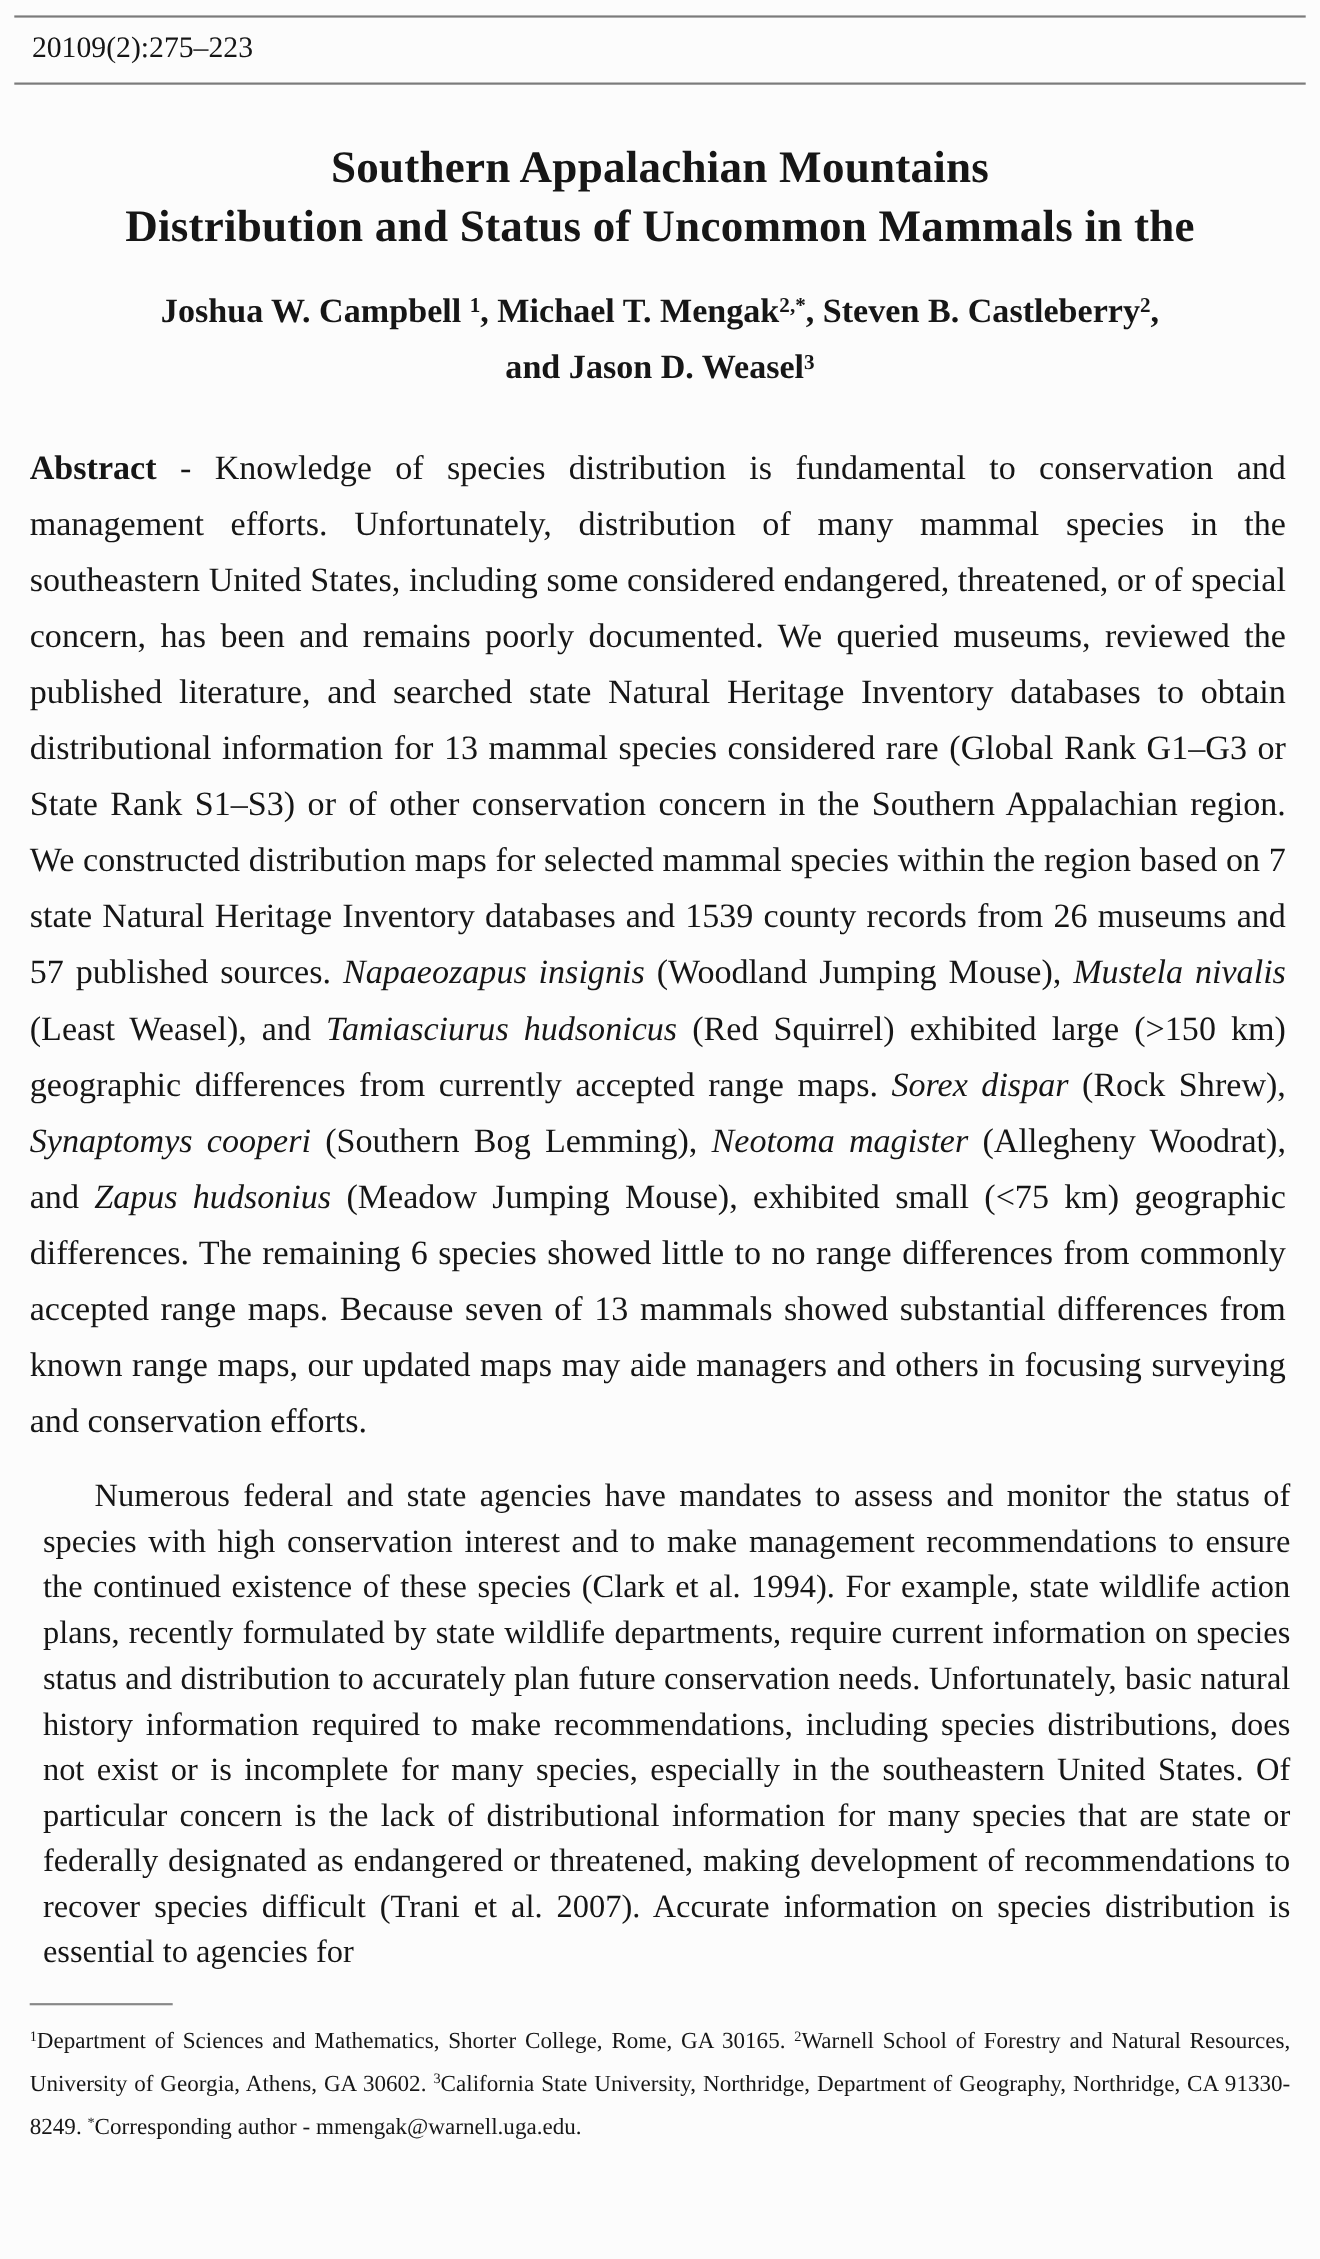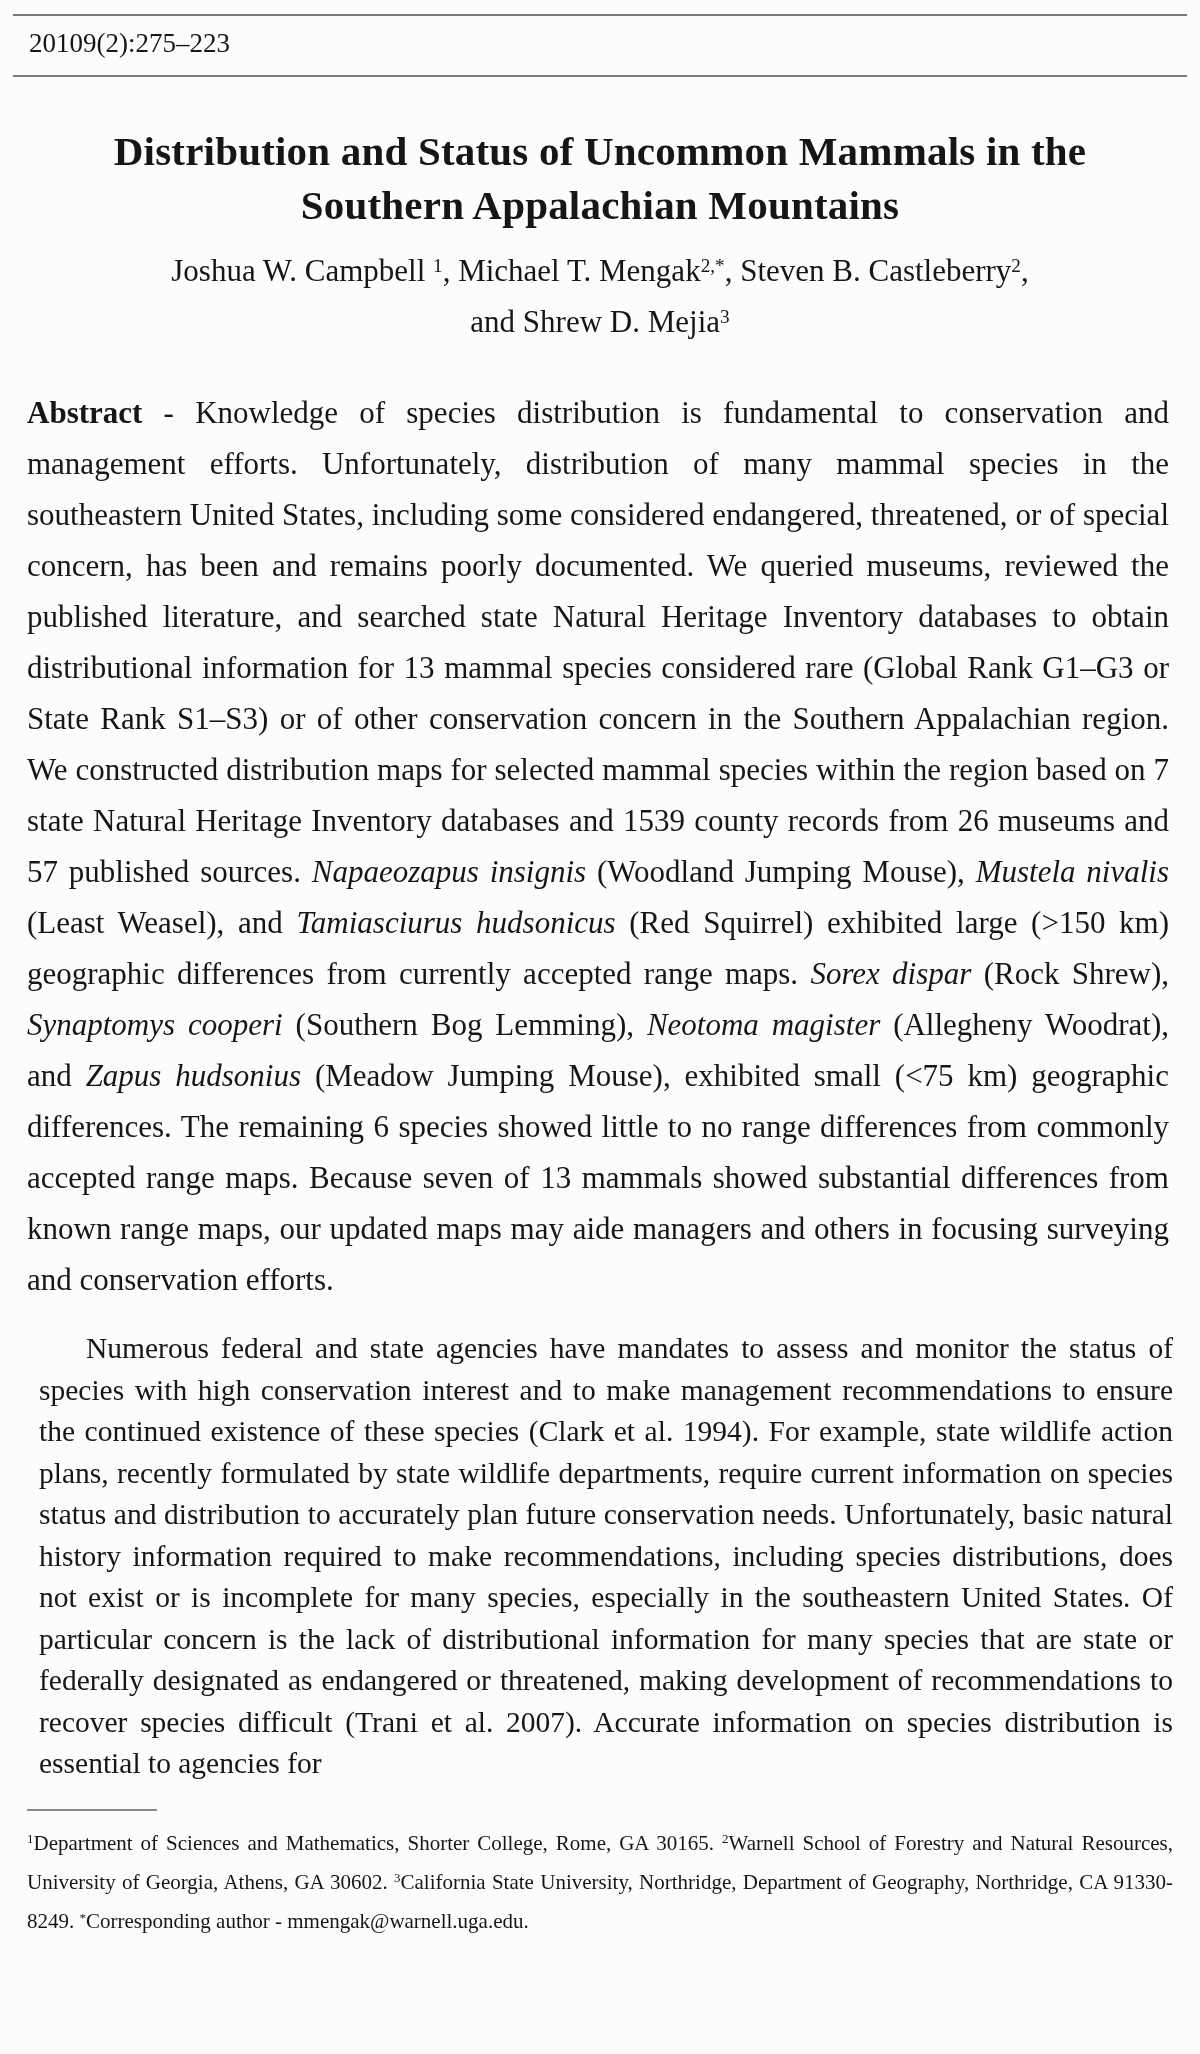--- a/index.html
+++ b/index.html
@@ -40,25 +40,25 @@
   h1.article-title {
     margin: 47px 0 0 0;
     text-align: center;
     font-size: 41px;
     line-height: 54px;
     font-weight: bold;
     letter-spacing: 0.2px;
   }
   h1.article-title span { display: block; }
   .authors {
-    margin-top: 13px;
+    margin-top: 25px;
     text-align: center;
     font-size: 31px;
     line-height: 51px;
-    font-weight: normal;
+    font-weight: bold;
   }
 
   
   p.abstract {
     margin: 40px 4px 0 0;
     font-size: 31px;
     line-height: 51px;
     text-align: justify;
   }
 
@@ -110,25 +110,25 @@
 <div class="page">
 
   <header class="running-head">
     <div class="rh-inner">
       <span>2010</span>
       <span>9(2):275–223</span>
     </div>
   </header>
 
   <h1 class="article-title">
+    <span>Southern Appalachian Mountains</span>
     <span>Distribution and Status of Uncommon Mammals in the</span>
-    <span>Southern Appalachian Mountains</span>
   </h1>
 
-  <div class="authors"><span>Joshua W. Campbell </span><sup>1</sup><span>, Michael T. Mengak</span><sup>2,*</sup><span>, Steven B. Castleberry</span><sup>2</sup><span>,</span><br><span>and Shrew D. Mejia</span><sup>3</sup></div>
+  <div class="authors"><span>Joshua W. Campbell </span><sup>1</sup><span>, Michael T. Mengak</span><sup>2,*</sup><span>, Steven B. Castleberry</span><sup>2</sup><span>,</span><br><span>and Jason D. Weasel</span><sup>3</sup></div>
 
   <p class="abstract"><span class="seg-b">Abstract</span><span> - Knowledge of species distribution is fundamental to conservation and management efforts. Unfortunately, distribution of many mammal species in the southeastern United States, including some considered endangered, threatened, or of special concern, has been and remains poorly documented. We queried museums, reviewed the published literature, and searched state Natural Heritage Inventory databases to obtain distributional information for 13 mammal species considered rare (Global Rank G1–G3 or State Rank S1–S3) or of other conservation concern in the Southern Appalachian region. We constructed distribution maps for selected mammal species within the region based on 7 state Natural Heritage Inventory databases and 1539 county records from 26 museums and 57 published sources. </span><span class="seg-i">Napaeozapus insignis</span><span> (Woodland Jumping Mouse), </span><span class="seg-i">Mustela nivalis</span><span> (Least Weasel), and </span><span class="seg-i">Tamiasciurus hudsonicus</span><span> (Red Squirrel) exhibited large (&gt;150 km) geographic differences from currently accepted range maps. </span><span class="seg-i">Sorex dispar</span><span> (Rock Shrew), </span><span class="seg-i">Synaptomys cooperi</span><span> (Southern Bog Lemming), </span><span class="seg-i">Neotoma magister</span><span> (Allegheny Woodrat), and </span><span class="seg-i">Zapus hudsonius</span><span> (Meadow Jumping Mouse), exhibited small (&lt;75 km) geographic differences. The remaining 6 species showed little to no range differences from commonly accepted range maps. Because seven of 13 mammals showed substantial differences from known range maps, our updated maps may aide managers and others in focusing surveying and conservation efforts.</span></p>
 
 
   <p class="body-paragraph">Numerous federal and state agencies have mandates to assess and monitor the status of species with high conservation interest and to make management recommendations to ensure the continued existence of these species (Clark et al. 1994). For example, state wildlife action plans, recently formulated by state wildlife departments, require current information on species status and distribution to accurately plan future conservation needs. Unfortunately, basic natural history information required to make recommendations, including species distributions, does not exist or is incomplete for many species, especially in the southeastern United States. Of particular concern is the lack of distributional information for many species that are state or federally designated as endangered or threatened, making development of recommendations to recover species difficult (Trani et al. 2007). Accurate information on species distribution is essential to agencies for</p>
 
   <hr class="footnote-rule">
 
   <p class="footnotes"><sup>1</sup><span>Department of Sciences and Mathematics, Shorter College, Rome, GA 30165. </span><sup>2</sup><span>Warnell School of Forestry and Natural Resources, University of Georgia, Athens, GA 30602. </span><sup>3</sup><span>California State University, Northridge, Department of Geography, Northridge, CA 91330-8249. </span><sup>*</sup><span>Corresponding author - mmengak@warnell.uga.edu.</span></p>
 

